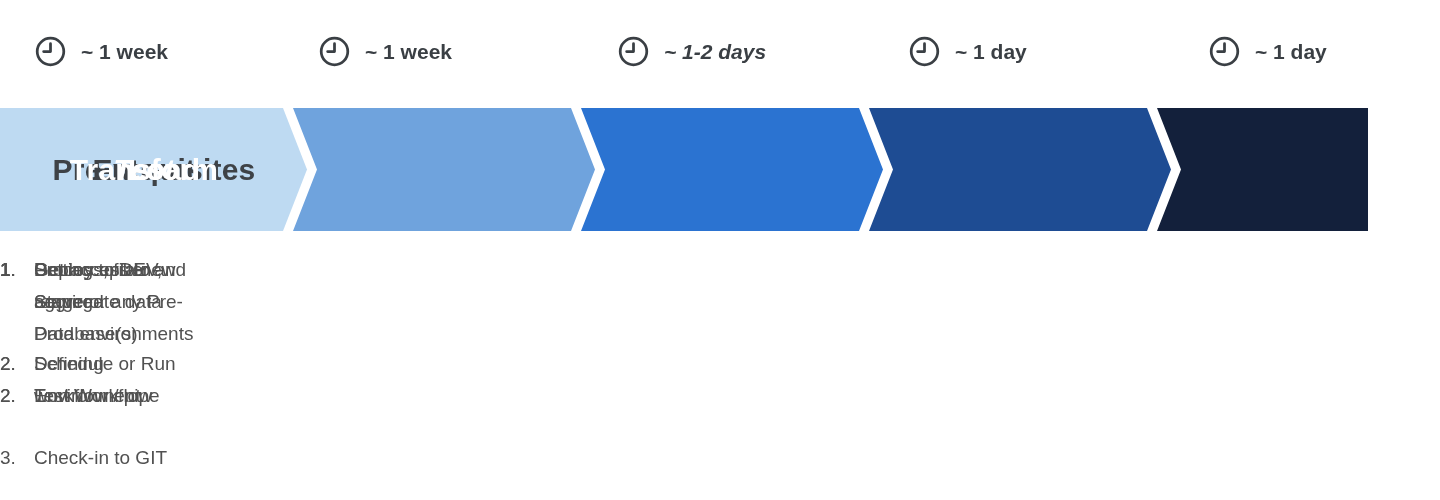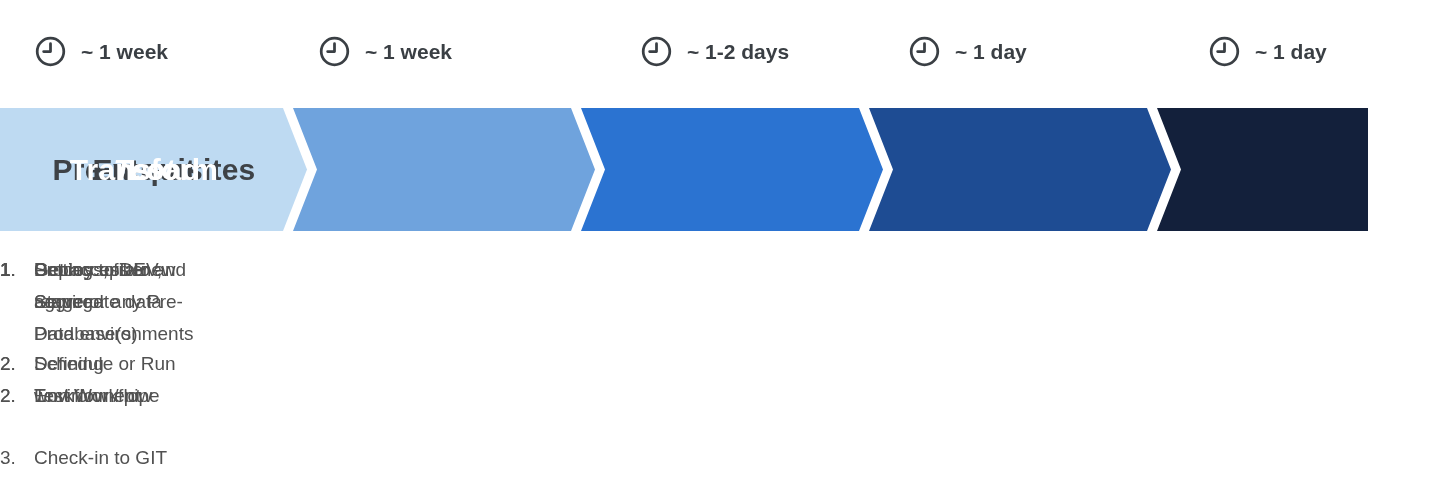--- a/index.html
+++ b/index.html
@@ -7,21 +7,21 @@
     position:relative;width:1368px;height:500px;overflow:hidden;background:#ffffff;
     font-family:"Liberation Sans", sans-serif;
   }
   
   .timer{
     position:absolute;top:35px;display:flex;align-items:center;gap:14px;
     font-size:21px;font-weight:bold;color:#3a3f44;white-space:nowrap;
   }
   .timer:nth-child(1){left:34px;}
   .timer:nth-child(2){left:318px;}
-  .timer:nth-child(3){left:640px;}
+  .timer:nth-child(3){left:617px;font-style:italic;}
   .timer:nth-child(4){left:908px;}
   .timer:nth-child(5){left:1208px;}
   .clock{width:33px;height:33px;flex:none;}
   
   .chevrons{position:absolute;top:108px;left:0;width:1440px;height:123px;display:block;}
   .stage-title{
     position:absolute;top:108px;height:123px;width:288px;
     display:flex;align-items:center;justify-content:center;
     font-size:30px;font-weight:bold;letter-spacing:.2px;
   }

